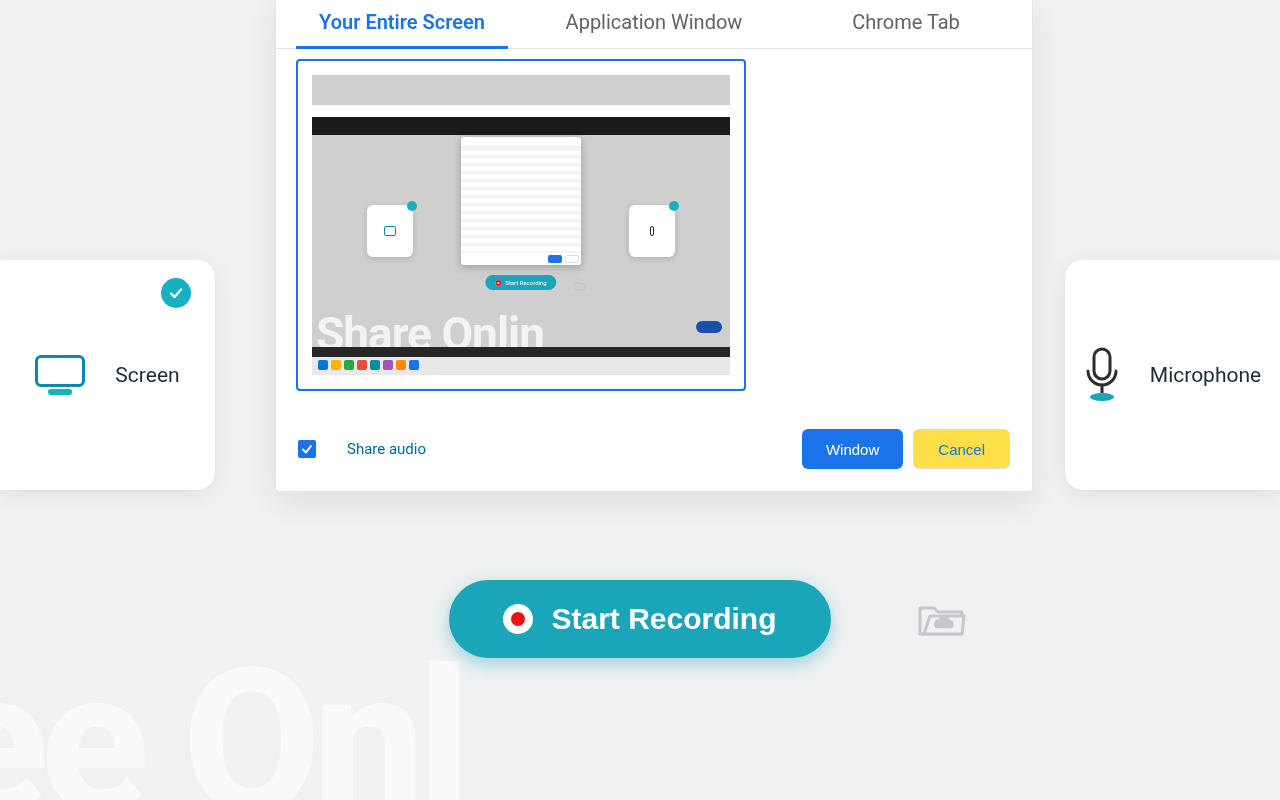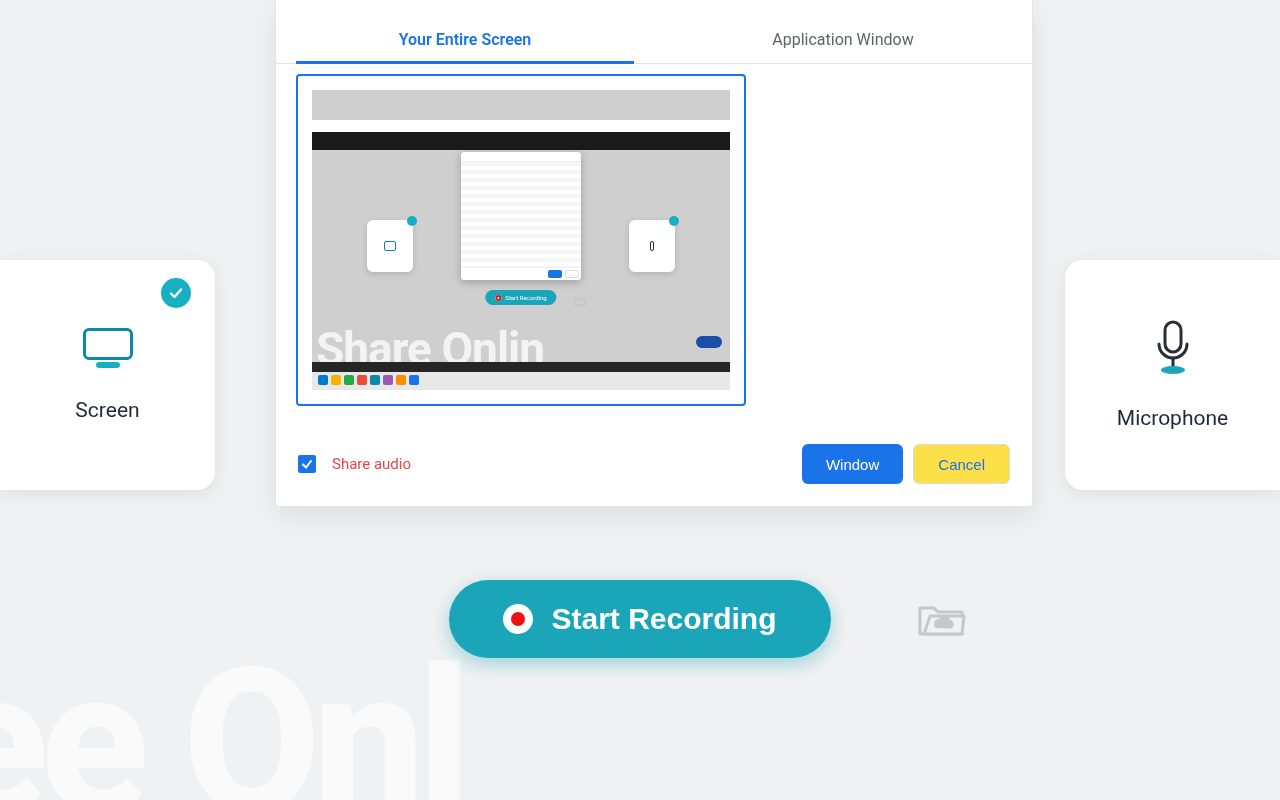--- a/index.html
+++ b/index.html
@@ -14,21 +14,20 @@
 
 
 .source-card {
   position: absolute;
   width: 215px;
   height: 230px;
   background: #fff;
   border-radius: 18px;
   box-shadow: 0 4px 20px rgba(0,0,0,0.08);
   display: flex;
-  flex-direction: column;
   align-items: center;
   justify-content: center;
   gap: 30px;
 }
 .source-card.left { left: 0; top: 260px; border-top-left-radius: 0; border-bottom-left-radius: 0; }
 .source-card.right { right: 0; top: 260px; border-top-right-radius: 0; border-bottom-right-radius: 0; }
 
 .source-label {
   font-size: 21px;
   color: #1f2a38;
@@ -94,22 +93,22 @@
   box-shadow: 0 10px 30px rgba(0,0,0,0.08);
 }
 
 .tabs {
   display: flex;
   border-bottom: 1px solid #e2e4e7;
 }
 .tab {
   flex: 1;
   text-align: center;
-  font-size: 16px;
-  padding: 30px 0 14px;
+  font-size: 20px;
+  padding: 10px 0 14px;
   color: #5f6368;
   cursor: pointer;
   position: relative;
 }
 .tab.active {
   color: #1a73e8;
   font-weight: 600;
 }
 .tab.active::after {
   content: "";
@@ -233,21 +232,21 @@
   align-items: center;
   gap: 16px;
   flex: 1;
 }
 .chk {
   width: 18px; height: 18px;
   background: #1a73e8;
   border-radius: 2px;
   display:flex; align-items:center; justify-content:center;
 }
-.share-audio-label { font-size: 15px; color: #ef4444; }
+.share-audio-label { font-size: 15px; color: #0369a1; margin-left: 15px; }
 
 .btn {
   height: 40px;
   padding: 0 24px;
   border-radius: 6px;
   font-size: 15px;
   display:inline-flex; align-items:center; justify-content:center;
   cursor: pointer;
 }
 .btn.primary { background:#1a73e8; color:#fff; margin-right:10px; border:none;}
@@ -336,20 +335,21 @@
       <ellipse cx="18" cy="50" rx="12" ry="4" fill="#1ba5b8"></ellipse>
     </svg>
   </div>
   <div class="source-label">Microphone</div>
 </div>
 
 <div class="dialog">
   <div class="tabs">
     <div class="tab active">Your Entire Screen</div>
     <div class="tab">Application Window</div>
+    <div class="tab">Chrome Tab</div>
   </div>
 
   <div class="previews">
     <div class="preview-item">
       <div class="thumb">
         <div class="bar-white"></div>
         <div class="bar-dark top"></div>
         <div class="mini-card c1">
             <div class="dot"></div>
             <div class="ic"></div>

